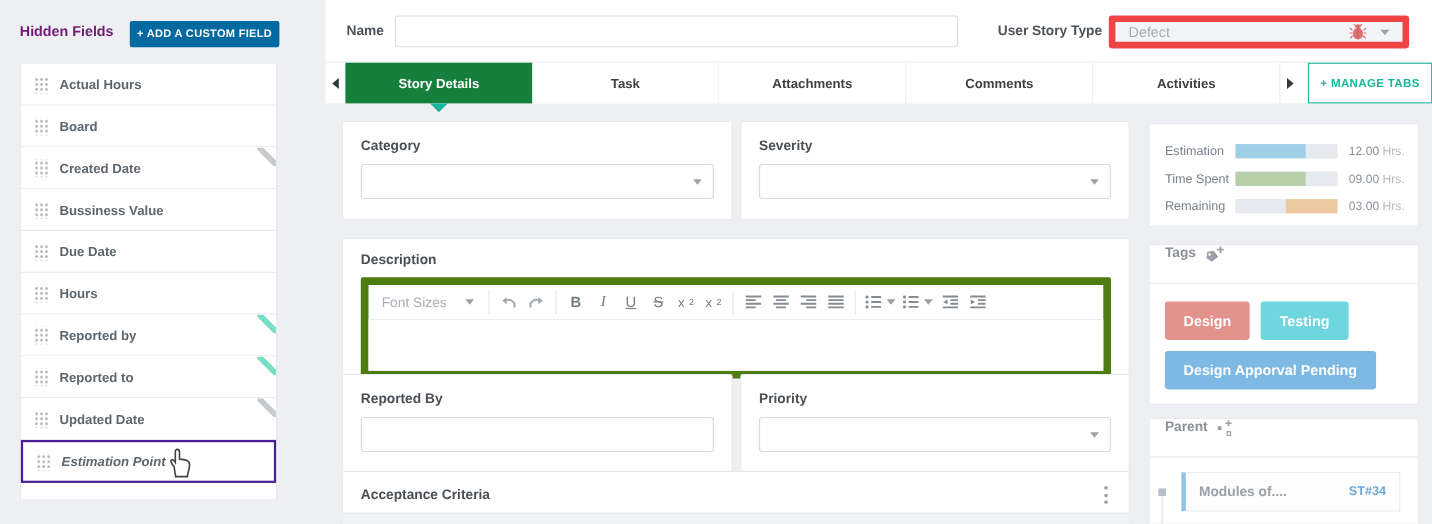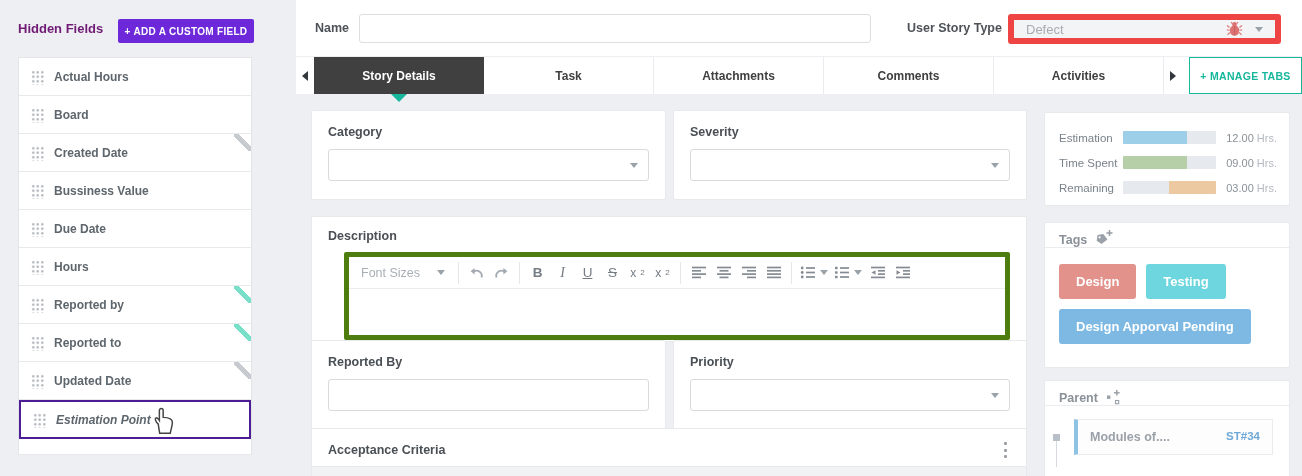--- a/index.html
+++ b/index.html
@@ -9,21 +9,21 @@
     background:#edeff2;
     font-family:"Liberation Sans", sans-serif;
     -webkit-font-smoothing:antialiased;
   }
   .abs { position:absolute; }
 
   
   .sb-title { left:18px; top:21px; font-size:13px; font-weight:bold; color:#701a75; }
   .sb-add-btn {
     left:118px; top:19px; width:136px; height:24px;
-    background:#6d28d9; color:#fff; border:none; border-radius:2px;
+    background:#0369a1; color:#fff; border:none; border-radius:2px;
     font-size:10px; font-weight:bold; letter-spacing:.3px; cursor:pointer;
     font-family:"Liberation Sans", sans-serif;
   }
   .sb-list { left:18px; top:57px; width:234px; border:1px solid #e3e5e9; border-bottom:none; background:#fff; }
   .sb-item {
     position:relative; height:38px; background:#fff;
     border-bottom:1px solid #e7e9ec;
     display:flex; align-items:center; padding-left:12px; overflow:hidden;
   }
   .sb-item .handle {
@@ -61,21 +61,21 @@
   
   .tabbar { left:296px; top:56px; width:1006px; height:38px; background:#fff; border-top:1px solid #eceef1; display:flex; align-items:stretch; }
   .tab-scroll { width:18px; display:flex; align-items:center; justify-content:center; cursor:pointer; }
   .tri-l { width:0; height:0; border-top:5px solid transparent; border-bottom:5px solid transparent; border-right:6px solid #33383d; }
   .tri-r { width:0; height:0; border-top:5px solid transparent; border-bottom:5px solid transparent; border-left:6px solid #33383d; }
   .tab {
     width:170px; display:flex; align-items:center; justify-content:center;
     font-size:12px; font-weight:bold; color:#404040; background:#fff;
     border-right:1px solid #e9ebee; cursor:pointer; position:relative;
   }
-  .tab.active { background:#404040; color:#fff; border-right:none; }
+  .tab.active { background:#15803d; color:#fff; border-right:none; }
   .tab.active::after {
     content:""; position:absolute; left:50%; bottom:-8px; margin-left:-8px;
     width:0; height:0; border-left:8px solid transparent; border-right:8px solid transparent;
     border-top:8px solid #17b79c;
   }
   .manage-tabs {
     margin-left:auto; width:113px; height:100%;
     background:#fff; border:1px solid #17b79c; color:#17b79c;
     font-size:10.5px; font-weight:bold; letter-spacing:.3px; cursor:pointer;
     font-family:"Liberation Sans", sans-serif;
@@ -94,21 +94,21 @@
     padding:0 10px; font-size:13px; color:#555; font-family:"Liberation Sans", sans-serif;
   }
   .card-cat { left:311px; top:110px; width:355px; height:90px; padding:14px 16px; }
   .card-sev { left:673px; top:110px; width:354px; height:90px; padding:14px 16px; }
   .card-desc { left:311px; top:216px; width:716px; height:126px; padding:12px 16px; }
   .card-rep { left:311px; top:340px; width:355px; height:90px; padding:14px 16px; }
   .card-pri { left:673px; top:340px; width:354px; height:90px; padding:14px 16px; }
   .card-acc { left:311px; top:428px; width:716px; height:60px; padding:14px 16px; }
 
   
-  .editor { margin-top:9px; border:5px solid #4d7c0f; border-radius:2px;margin-left:16px; }
+  .editor { margin-top:9px; border:7px solid #4d7c0f; border-radius:2px; }
   .ed-toolbar { height:32px; display:flex; align-items:center; padding:0 4px; border-bottom:1px solid #ededed; }
   .ed-sep { width:1px; height:22px; background:#e6e6e6; margin:0 5px; }
   .ed-btn { min-width:25px; height:26px; display:flex; align-items:center; justify-content:center; cursor:pointer; color:#848b93; gap:4px; padding:0 3px; }
   .fontsize-btn { width:100px; justify-content:space-between; padding:0 8px; }
   .fontsize-btn .txt { font-size:12.5px; color:#a9afb5; }
   .g-b { font-weight:bold; font-size:13.5px; color:#757c84; }
   .g-i { font-style:italic; font-family:"Liberation Serif", serif; font-size:14px; color:#757c84; }
   .g-u { text-decoration:underline; font-size:13.5px; color:#757c84; }
   .g-s { text-decoration:line-through; font-size:13.5px; color:#757c84; }
   .g-x { font-size:12px; color:#757c84; }
@@ -124,33 +124,33 @@
   .card-effort { left:1044px; top:112px; width:246px; height:94px; padding:12px 12px 0 14px; }
   .eff-row { display:flex; align-items:center; height:25px; }
   .eff-lbl { width:72px; font-size:11.5px; color:#79828a; }
   .eff-bar { position:relative; width:104px; height:13px; background:#e6eaee; border-radius:1px; overflow:hidden; }
   .eff-fill { position:absolute; top:0; bottom:0; }
   .eff-val { margin-left:10px; font-size:11px; color:#8a9298; white-space:nowrap; }
   .eff-val .unit { color:#b3bac0; }
 
   .card-tags { left:1044px; top:222px; width:246px; height:146px; }
   .card-parent { left:1044px; top:380px; width:246px; height:100px; }
-  .rc-head { height:25px; display:flex; align-items:flex-end; padding:0 14px; border-bottom:1px solid #eaecef; gap:8px; }
+  .rc-head { height:35px; display:flex; align-items:flex-start; padding:0 14px; border-bottom:1px solid #eaecef; gap:8px; }
   .rc-title { font-size:12.5px; font-weight:bold; color:#8a9198; }
   .chips { padding:11px 9px; display:flex; flex-wrap:wrap; }
   .chip {
     margin:5px; padding:10px 17px; border-radius:3px;
     color:#fff; font-size:13px; font-weight:bold; cursor:pointer;
   }
   .parent-row { display:flex; align-items:flex-start; padding:13px 16px 0 8px; }
   .p-bullet { width:7px; height:7px; background:#b9bfc6; margin-top:15px; flex:0 0 auto; position:relative; }
   .p-bullet::after { content:""; position:absolute; left:3px; top:7px; width:1px; height:26px; background:#d7dbdf; }
   .p-item {
     flex:1; margin-left:14px; background:#fdfdfe; border:1px solid #e9ecef; border-left:4px solid #8fc3e4;
-    padding:10px 12px; display:flex; justify-content:space-between; cursor:pointer;
+    padding:10px 12px; display:flex; align-items:center; justify-content:space-between; cursor:pointer;
   }
   .p-title { font-size:12.5px; font-weight:bold; color:#9ba1a8; }
   .p-id { font-size:11.5px; font-weight:bold; color:#6fa8d6; }
 </style>
 </head>
 <body>
 
 <div class="abs sb-title">Hidden Fields</div>
 <button class="abs sb-add-btn">+ ADD A CUSTOM FIELD</button>
 

